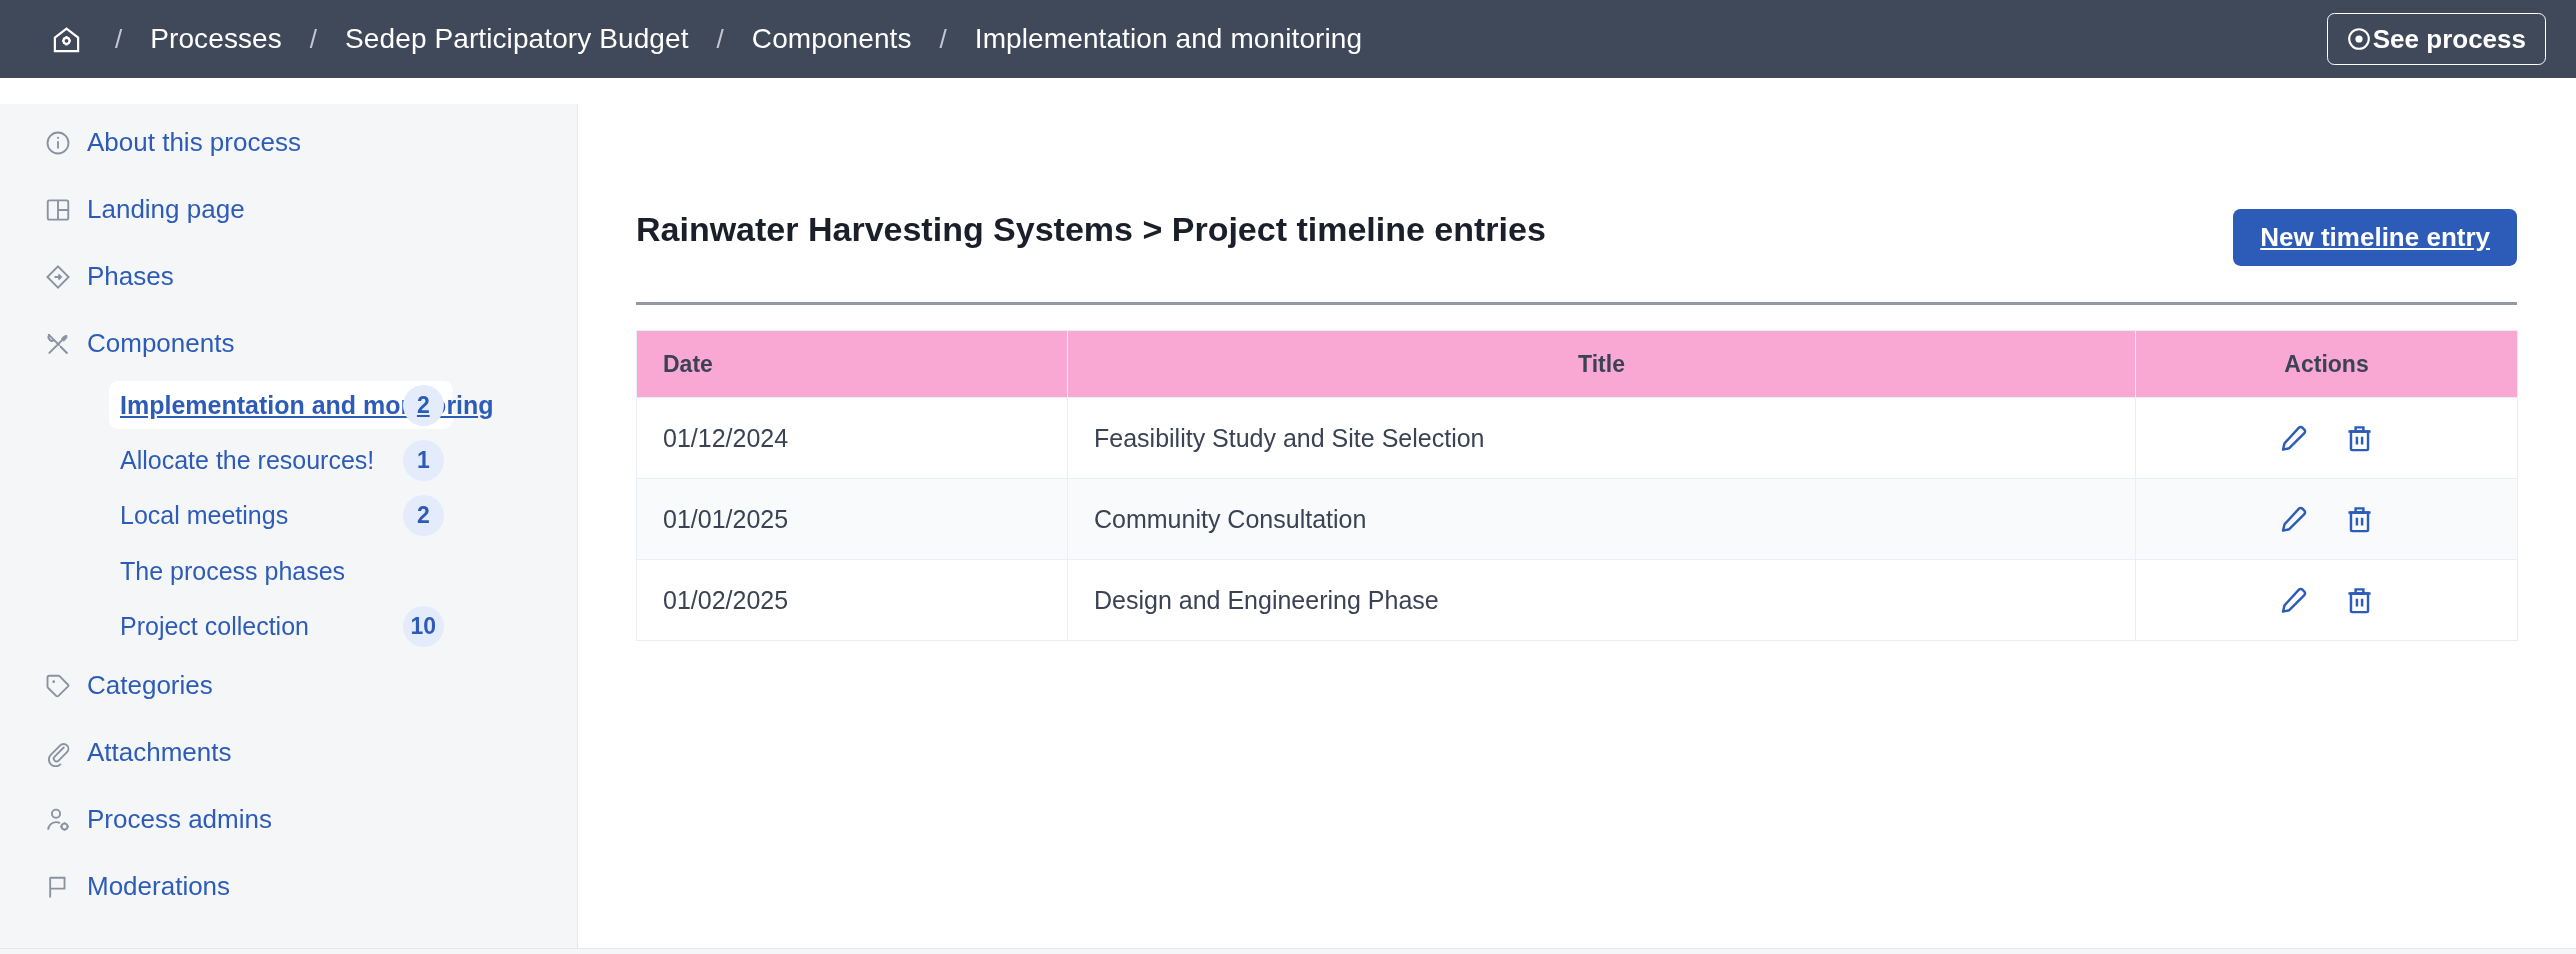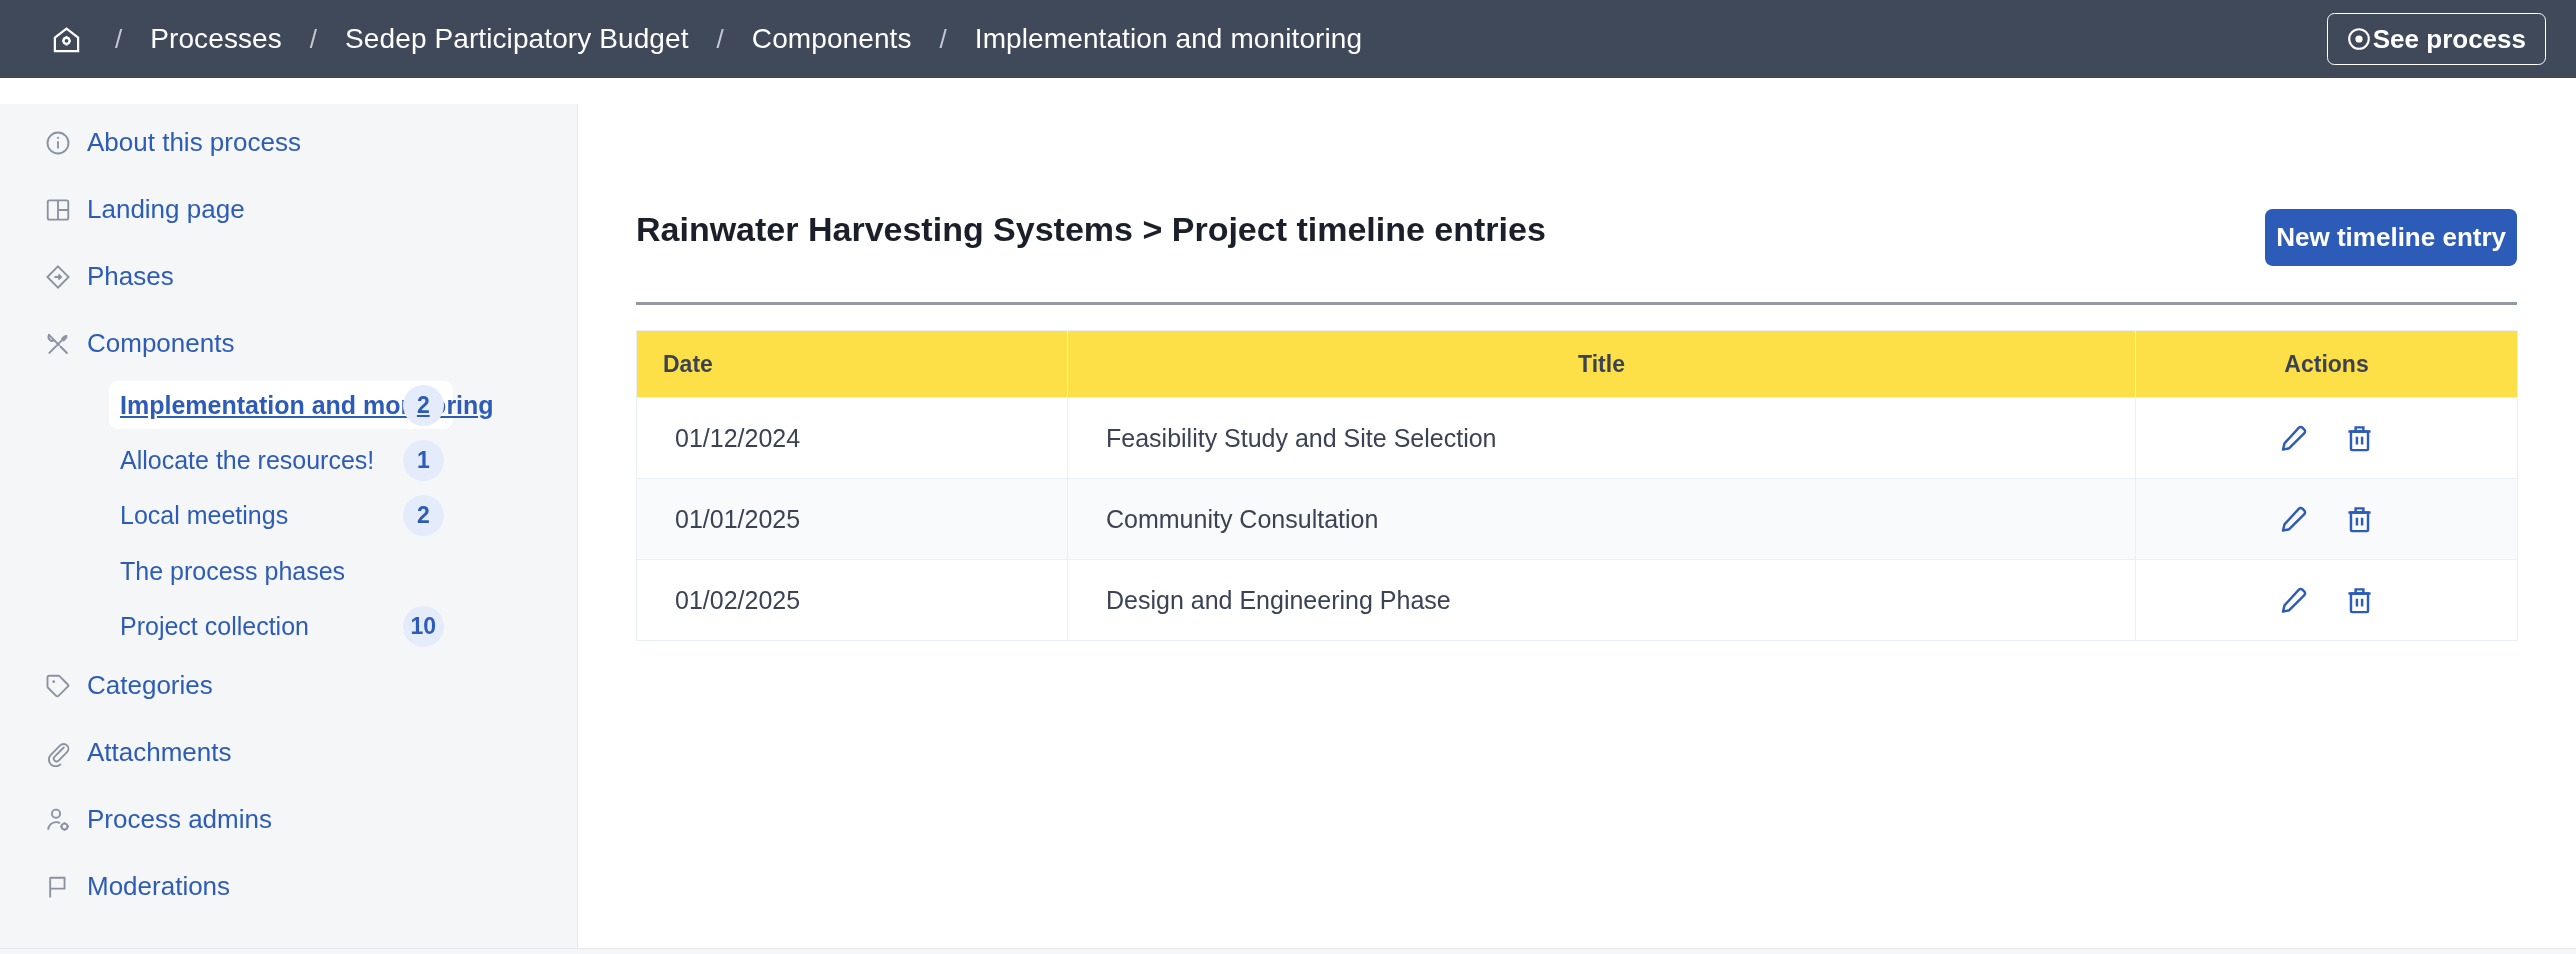--- a/index.html
+++ b/index.html
@@ -131,23 +131,24 @@
     white-space: nowrap;
   }
   #new-entry-btn {
     position: absolute; right: 59px; top: 131px;
     height: 57px;
     background: #2d5cb8;
     border: none; border-radius: 7.4px;
     color: #ffffff;
     font-size: 26px; font-weight: 700;
     font-family: "Liberation Sans", sans-serif;
-    padding: 0 11px;
+    padding: 0 27px;
     cursor: pointer;
     white-space: nowrap;
+    text-decoration: underline;
   }
   #title-rule {
     position: absolute; left: 58px; top: 224px;
     width: 1881px; height: 2.8px;
     background: #9398a6;
   }
 
   
   #tbl-wrap {
     position: absolute; left: 58px; top: 252px;
@@ -156,40 +157,40 @@
   table#timeline-table {
     width: 100%;
     border-collapse: collapse;
     table-layout: fixed;
     border: 0.9px solid #eaeef7;
   }
   #timeline-table col.c-date   { width: 431px; }
   #timeline-table col.c-title  { width: 1068px; }
   #timeline-table col.c-action { width: 382px; }
   #timeline-table thead th {
-    background: #fde047;
+    background: #f9a8d4;
     height: 67px;
     font-size: 23px;
     font-weight: 700;
     color: #3a4254;
     border-right: 0.9px solid #eaeef7;
     border-bottom: 0.9px solid #eaeef7;
     padding: 0 26px;
   }
   #timeline-table thead th.th-date { text-align: left; }
   #timeline-table thead th.th-title,
   #timeline-table thead th.th-actions { text-align: center; }
   #timeline-table thead th:last-child { border-right: none; }
   #timeline-table tbody td {
     height: 81px;
     font-size: 25px;
     color: #3a4254;
     border-right: 0.9px solid #eaeef7;
     border-bottom: 0.9px solid #eaeef7;
-    padding: 0 38px;
+    padding: 0 26px;
     background: #ffffff;
   }
   #timeline-table tbody tr:nth-child(even) td { background: #f9fafc; }
   #timeline-table tbody td:last-child { border-right: none; }
   #timeline-table tbody tr:last-child td { border-bottom: none; }
   td.td-date { text-align: left; }
   td.td-title { text-align: left; }
   td.td-actions { text-align: center; }
   .action-icons {
     display: flex; align-items: center; justify-content: center; gap: 31px;

